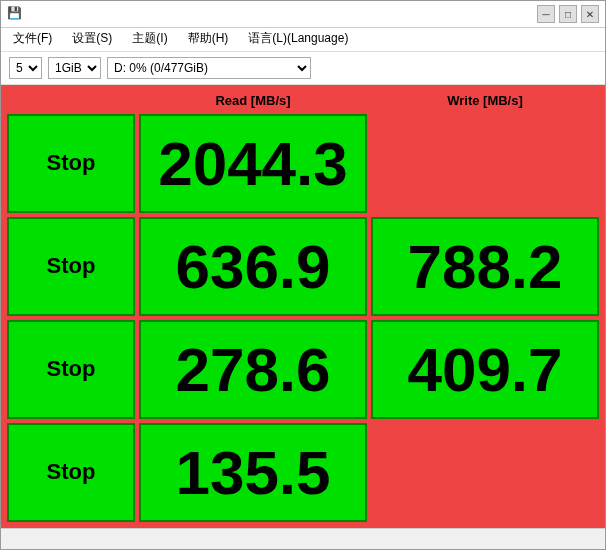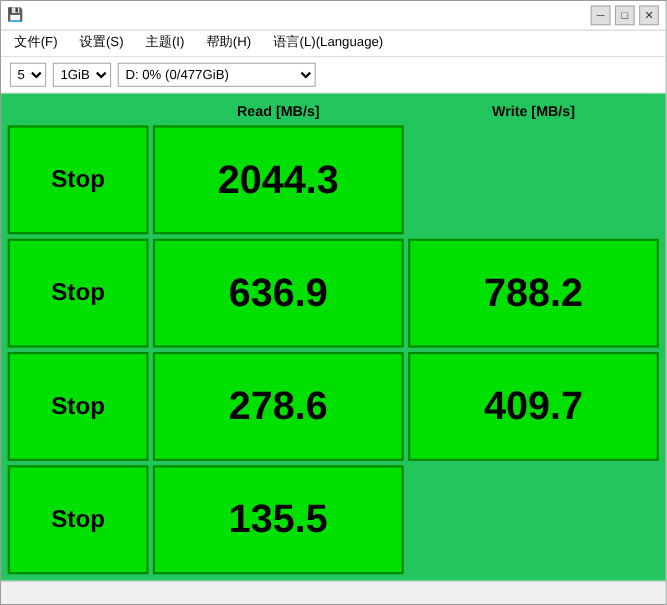--- a/index.html
+++ b/index.html
@@ -102,27 +102,27 @@
 
     .toolbar-select {
       height: 22px;
       border: 1px solid #aaa;
       background: #fff;
       font-size: 12px;
       padding: 1px 2px;
     }
 
     .toolbar-select-wide {
-      width: 180px;
+      width: 204px;
     }
 
     
     .content {
       flex: 1;
-      background: #22c55e;
+      background: #ef4444;
       padding: 6px;
       display: flex;
       flex-direction: column;
       gap: 4px;
     }
 
     
     .header-row {
       display: grid;
       grid-template-columns: 128px 1fr 1fr;
@@ -157,21 +157,21 @@
       justify-content: center;
       height: 100%;
     }
 
     .value-cell {
       background: #00e000;
       border: 2px solid #008800;
       display: flex;
       align-items: center;
       justify-content: center;
-      font-size: 36px;
+      font-size: 62px;
       font-weight: bold;
       color: #000;
       font-family: Arial Black, Arial, sans-serif;
     }
 
     
     .statusbar {
       height: 22px;
       background: #f0f0f0;
       border-top: 1px solid #ccc;

